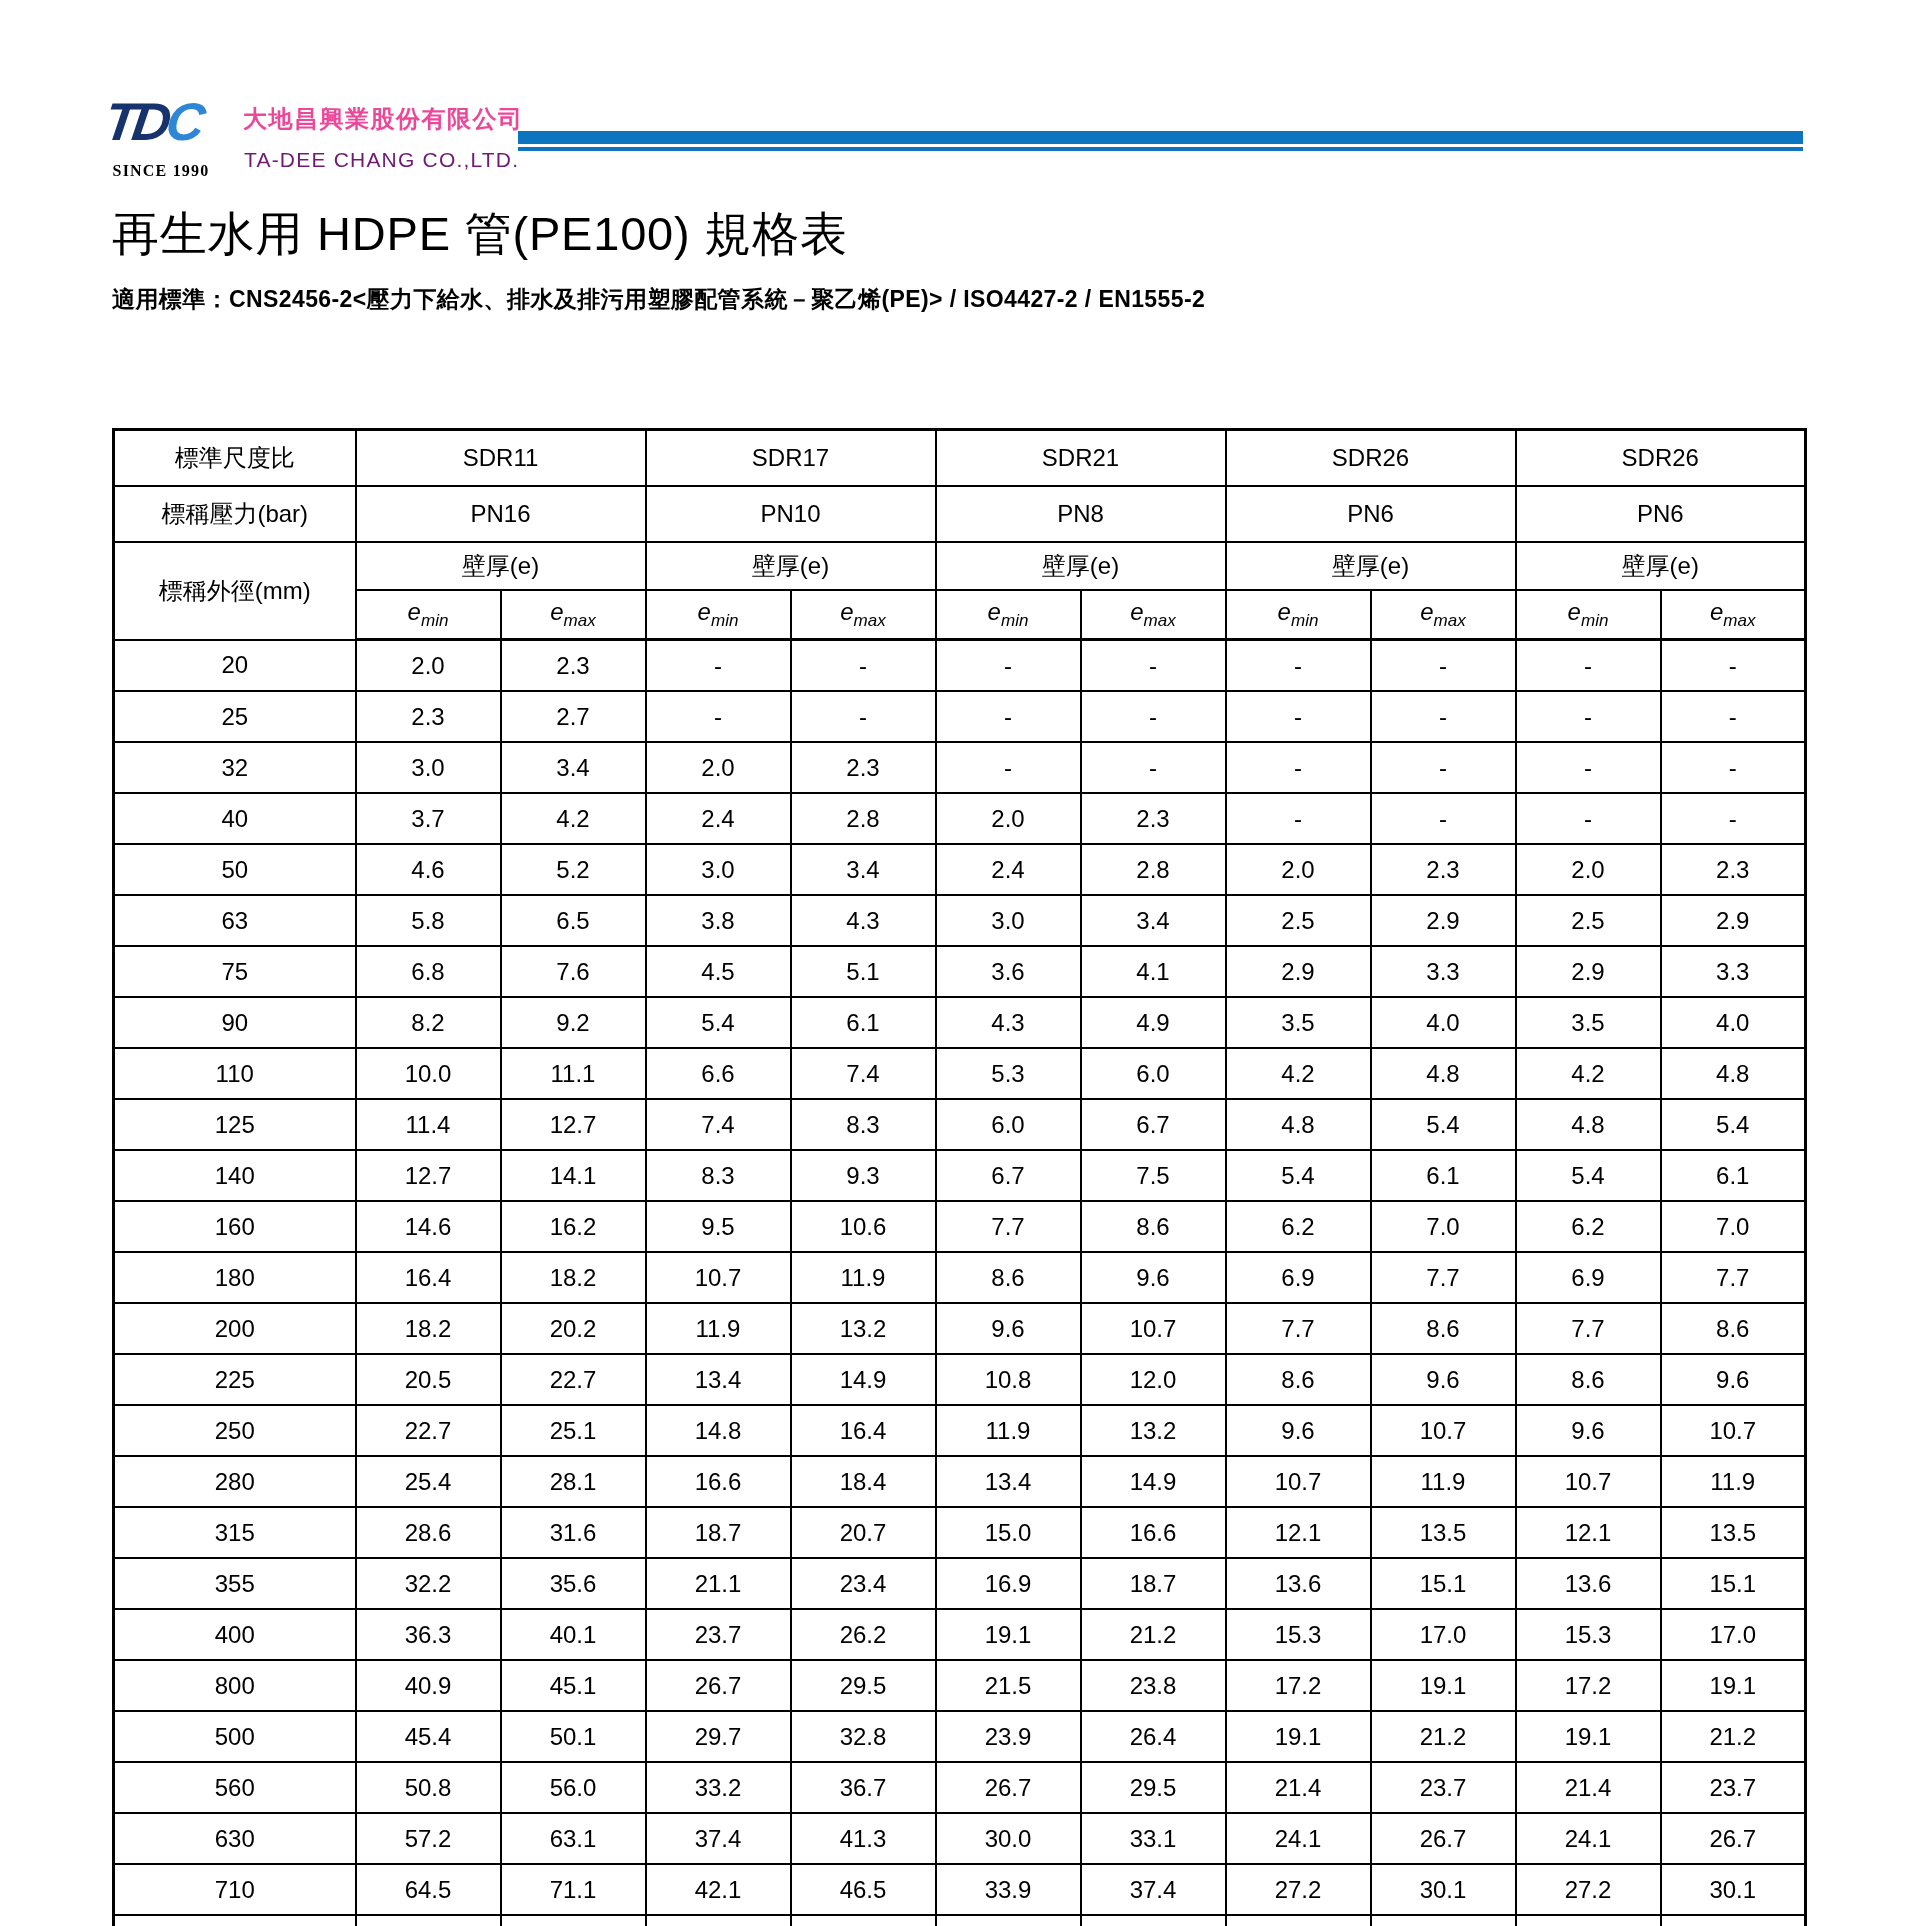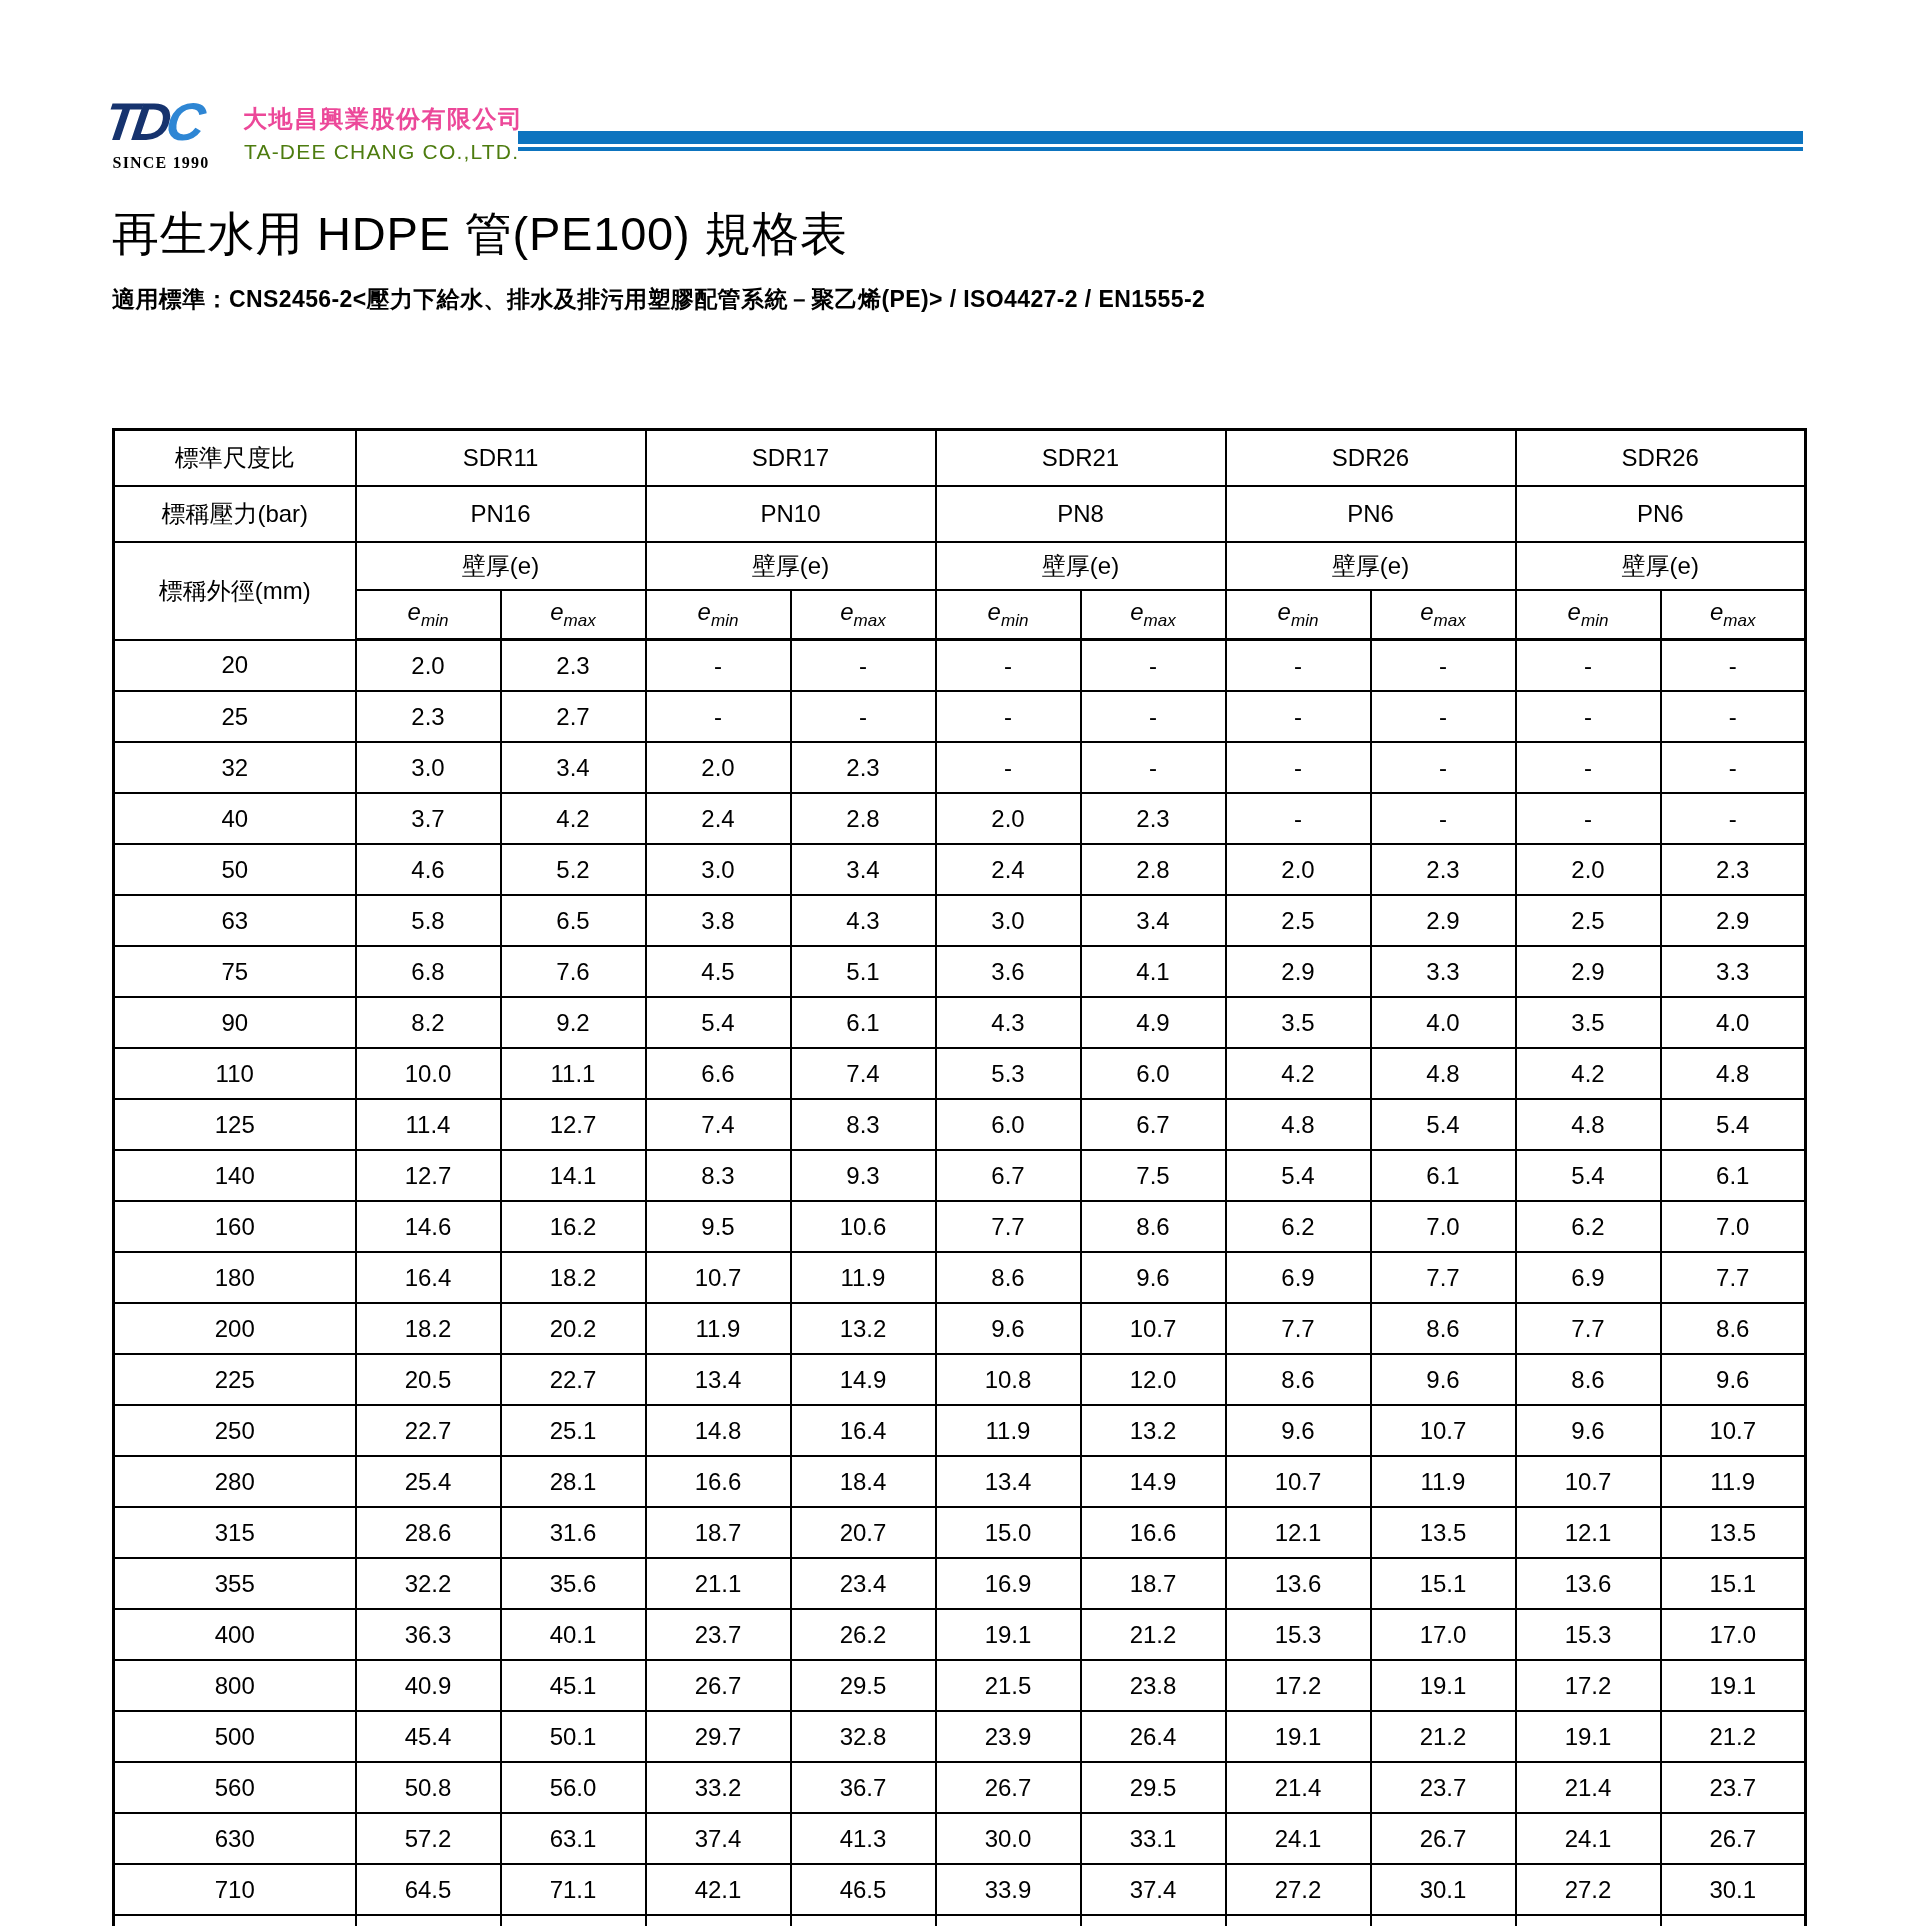--- a/index.html
+++ b/index.html
@@ -9,30 +9,30 @@
   }
   
   .logo{
     position:absolute;left:105px;top:97px;width:116px;height:50px;
     font-style:italic;font-weight:900;font-size:53px;line-height:50px;
     letter-spacing:-4.6px;transform:skewX(-8deg);
   }
   .lg-td{color:#16336e;}
   .lg-c{color:#2e86d4;}
   .since{
-    position:absolute;left:103px;top:154px;width:116px;text-align:center;
+    position:absolute;left:103px;top:162px;width:116px;text-align:center;
     font-family:"Liberation Serif", serif;font-weight:700;font-size:16px;letter-spacing:1.2px;
   }
   .company-zh{
     position:absolute;left:243px;top:103px;
     font-size:24px;font-weight:700;color:#ec4899;letter-spacing:1.5px;white-space:nowrap;
   }
   .company-en{
-    position:absolute;left:244px;top:140px;
-    font-size:21px;font-weight:400;color:#4d7c0f;letter-spacing:1.2px;white-space:nowrap;
+    position:absolute;left:244px;top:148px;
+    font-size:21px;font-weight:400;color:#701a75;letter-spacing:1.2px;white-space:nowrap;
   }
   .bar-thick{position:absolute;left:518px;top:131px;width:1285px;height:12.7px;}
   .bar-thin{position:absolute;left:518px;top:147px;width:1285px;height:3.9px;}
   .blue{background:#0d74bf;}
   
   .page-title{
     position:absolute;left:112px;top:203px;
     font-size:47px;font-weight:400;letter-spacing:0.8px;white-space:nowrap;
   }
   .page-subtitle{

